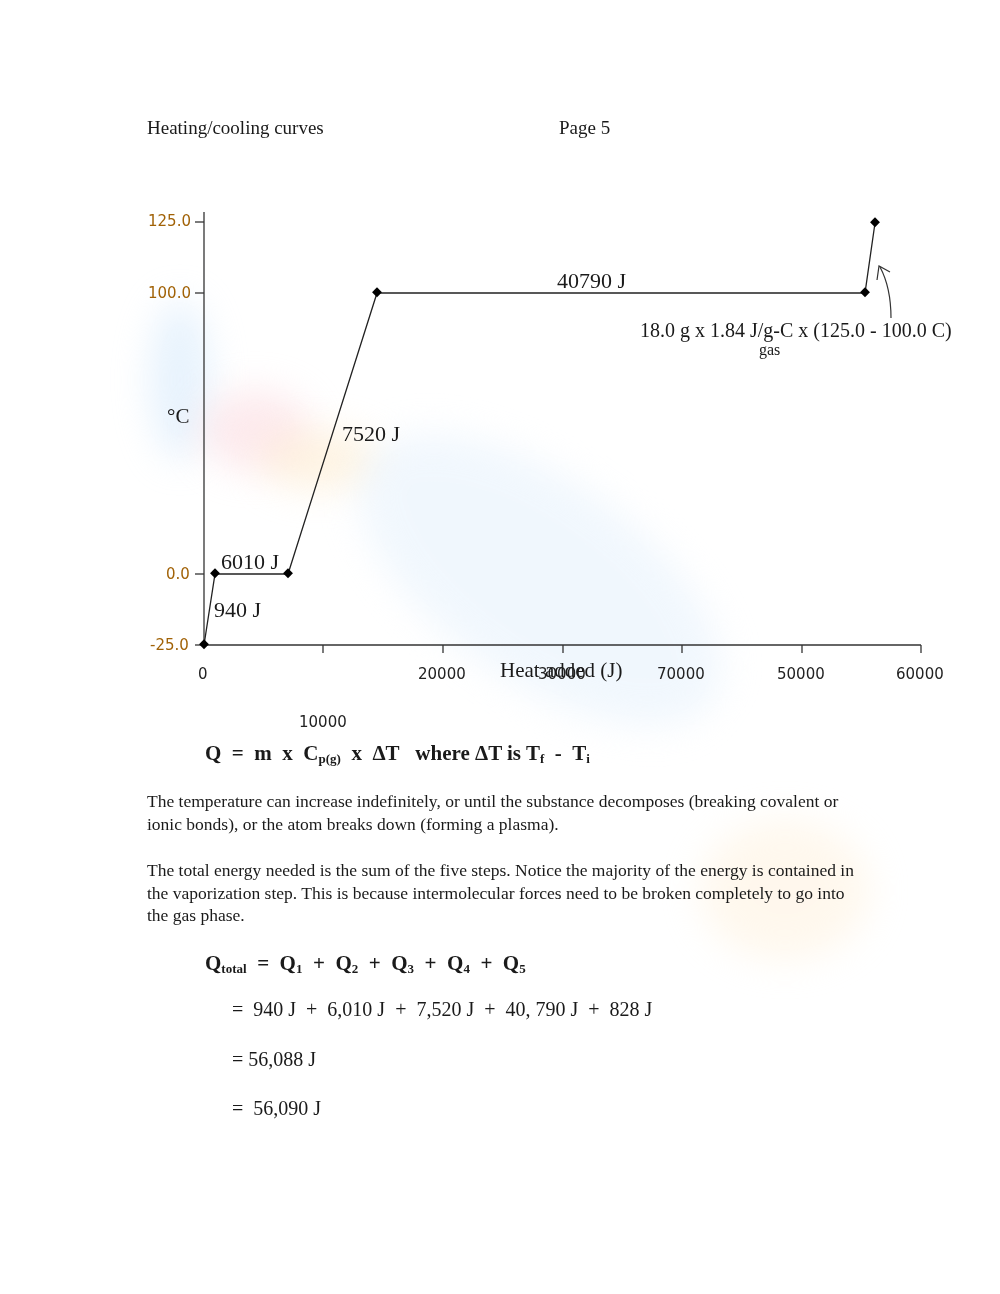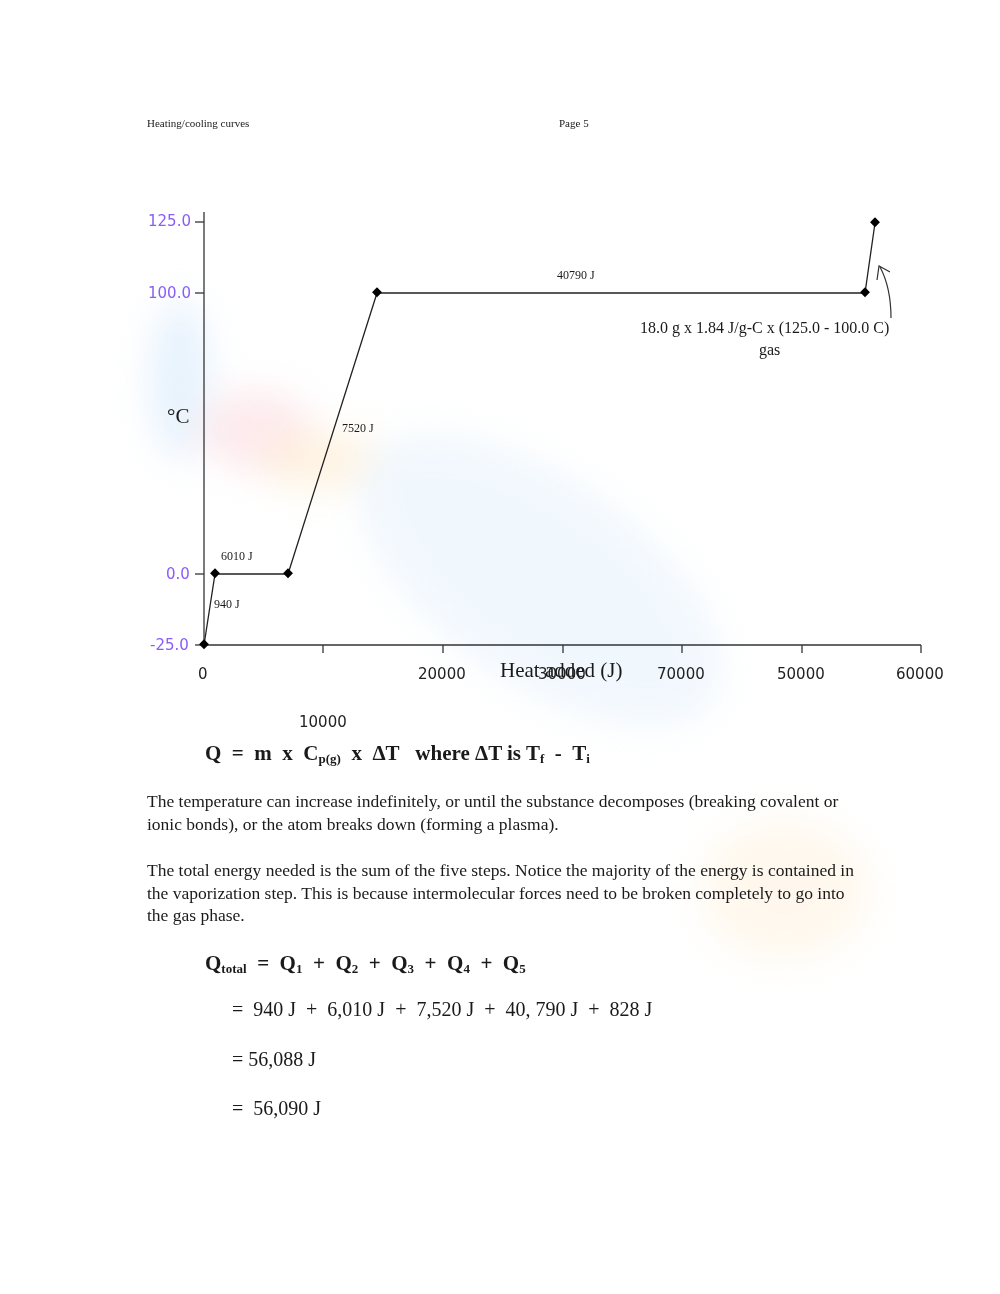--- a/index.html
+++ b/index.html
@@ -1,27 +1,27 @@
 <!DOCTYPE html>
 <html><head>
 <meta charset="utf-8">
 <style>
   html, body { margin: 0; padding: 0; background: #ffffff; }
   body { width: 1000px; height: 1294px; position: relative; overflow: hidden;
          font-family: "Liberation Serif", "DejaVu Serif", serif; color: #1a1a1a; }
   .wm { position: absolute; border-radius: 50%; filter: blur(18px); opacity: 0.5; pointer-events: none; }
   .abs { position: absolute; white-space: nowrap; }
-  .hdr { font-size: 11px; top: 117px; }
+  .hdr { font-size: 19px; top: 117px; }
   .chart { position: absolute; left: 0; top: 0; }
-  .tick-y { font-family: "DejaVu Sans", "Liberation Sans", sans-serif; font-size: 15px; color:#8b5cf6; }
+  .tick-y { font-family: "DejaVu Sans", "Liberation Sans", sans-serif; font-size: 15px; color:#a16207; }
   .tick-x { font-family: "DejaVu Sans", "Liberation Sans", sans-serif; font-size: 15px; color:#222; }
   .xlabel { font-size: 21px; }
   .ylabel { font-size: 21px; }
-  .seg { font-size: 12px; }
-  .anno { font-size: 16px; }
+  .seg { font-size: 22px; }
+  .anno { font-size: 20px; }
   .formula { font-size: 21px; font-weight: bold; }
   .formula sub { font-size: 13px; vertical-align: -3px; }
   .para { position: absolute; left: 147px; width: 720px; font-size: 17.5px; line-height: 22.5px; }
   .sumline { font-size: 20px; }
   .qt { font-size: 21px; font-weight: bold; }
   .qt sub { font-size: 13px; vertical-align: -3px; }
 </style>
 </head>
 <body>
 

